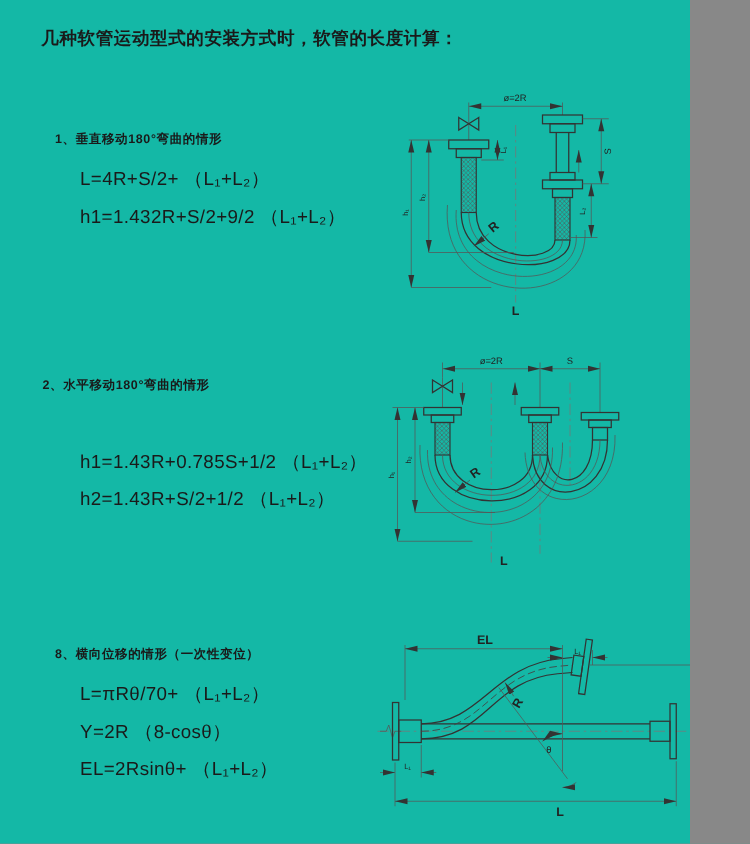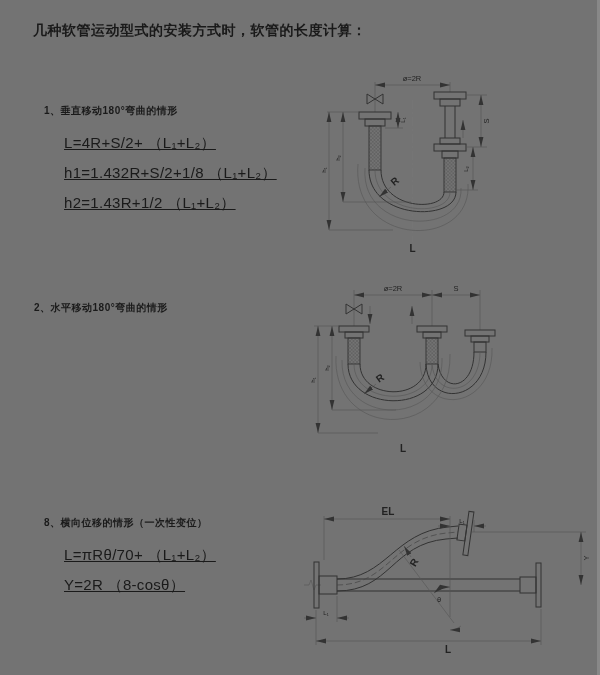--- a/index.html
+++ b/index.html
@@ -1,20 +1,20 @@
 <!DOCTYPE html>
 <html><head>
 <meta charset="utf-8">
 <style>
   html,body{margin:0;padding:0;background:#888;}
-  #page{position:relative;width:597px;height:675px;background:#737373;overflow:hidden;
+  #page{position:relative;width:552px;height:675px;background:#14b8a6;overflow:hidden;
         font-family:"Liberation Sans","DejaVu Sans",sans-serif;color:#1a1a1a;}
   .title{position:absolute;left:33px;top:22px;font-size:14px;font-weight:bold;letter-spacing:.5px;}
   .sec-heading{position:absolute;font-size:10px;font-weight:bold;letter-spacing:.5px;}
-  .formula{position:absolute;font-size:15px;font-weight:400;letter-spacing:.3px;text-decoration:underline;}
+  .formula{position:absolute;font-size:15px;font-weight:400;letter-spacing:.3px;}
   .diag{position:absolute;}
   svg .pp{fill:none;stroke:#333;stroke-width:1;}
   svg .th{fill:none;stroke:#555;stroke-width:.6;}
   svg .dim{fill:none;stroke:#555;stroke-width:.6;}
   svg .cl{fill:none;stroke:#777;stroke-width:.6;stroke-dasharray:9 3 2 3;}
   svg .hd{fill:none;stroke:#444;stroke-width:.7;stroke-dasharray:6 3;}
   svg .hz{fill:url(#hx);stroke:#333;stroke-width:.9;}
   svg text{font-family:"Liberation Sans","DejaVu Sans",sans-serif;fill:#222;}
   .lb6{font-size:6px;} .lb7{font-size:7.5px;} .lb9{font-size:10px;font-weight:bold;}
 </style>
@@ -34,22 +34,21 @@
       <pattern id="hx" patternUnits="userSpaceOnUse" width="3.5" height="3.5">
         <path d="M0,3.5 L3.5,0 M0,0 L3.5,3.5" stroke="#555" stroke-width="0.45"></path>
       </pattern>
     </defs>
   </svg>
 
   <div class="title">几种软管运动型式的安装方式时，软管的长度计算：</div>
 
   <div class="sec-heading" style="left:44px;top:104px;">1、垂直移动180°弯曲的情形</div>
   <div class="formula" style="left:64px;top:134px;">L=4R+S/2+ （L₁+L₂）</div>
-  <div class="formula" style="left:64px;top:164px;">h1=1.432R+S/2+1/8 （L₁+L₂）</div>
-  <div class="formula" style="left:64px;top:194px;">h2=1.43R+1/2 （L₁+L₂）</div>
+  <div class="formula" style="left:64px;top:164px;">h1=1.432R+S/2+9/2 （L₁+L₂）</div>
 
   <svg class="diag" style="left:315px;top:70px;" width="275" height="190" viewBox="0 0 275 190">
     <g>
       <line class="th" x1="60" y1="12" x2="60" y2="22"></line>
       <line class="th" x1="135" y1="12" x2="135" y2="22"></line>
       <line class="dim" x1="60" y1="15" x2="135" y2="15" marker-start="url(#arS)" marker-end="url(#arE)"></line>
       <text x="97" y="11" text-anchor="middle" class="lb7">ø=2R</text>
     </g>
     <g>
       <line class="th" x1="60" y1="22" x2="60" y2="42"></line>
@@ -109,20 +108,22 @@
       <text transform="translate(11,100) rotate(-90)" text-anchor="middle" class="lb6">h₁</text>
     </g>
     <g>
       <line class="dim" x1="76" y1="117" x2="64" y2="127" marker-end="url(#arE)"></line>
       <text transform="translate(82,114) rotate(-40)" text-anchor="middle" class="lb9">R</text>
     </g>
     <text x="97.5" y="182" text-anchor="middle" class="lb9">L</text>
   </svg>
 
   <div class="sec-heading" style="left:34px;top:301px;">2、水平移动180°弯曲的情形</div>
+  <div class="formula" style="left:64px;top:360px;">h1=1.43R+0.785S+1/2 （L₁+L₂）</div>
+  <div class="formula" style="left:64px;top:390px;">h2=1.43R+S/2+1/2 （L₁+L₂）</div>
 
   <svg class="diag" style="left:308px;top:278px;" width="290" height="185" viewBox="0 0 290 185">
     <g>
       <line class="th" x1="46" y1="12" x2="46" y2="24"></line>
       <line class="th" x1="124" y1="12" x2="124" y2="48"></line>
       <line class="th" x1="172" y1="12" x2="172" y2="52"></line>
       <line class="dim" x1="46" y1="17" x2="124" y2="17" marker-start="url(#arS)" marker-end="url(#arE)"></line>
       <text x="85" y="13" text-anchor="middle" class="lb7">ø=2R</text>
     </g>
     <g>
@@ -180,20 +181,21 @@
     <g>
       <line class="dim" x1="68" y1="106" x2="56" y2="116" marker-end="url(#arE)"></line>
       <text transform="translate(74,103) rotate(-35)" text-anchor="middle" class="lb9">R</text>
     </g>
     <text x="95" y="174" text-anchor="middle" class="lb9">L</text>
   </svg>
 
   <div class="sec-heading" style="left:44px;top:516px;">8、横向位移的情形（一次性变位）</div>
   <div class="formula" style="left:64px;top:546px;">L=πRθ/70+ （L₁+L₂）</div>
   <div class="formula" style="left:64px;top:576px;">Y=2R （8-cosθ）</div>
+  <div class="formula" style="left:64px;top:606px;">EL=2Rsinθ+ （L₁+L₂）</div>
 
   <svg class="diag" style="left:298px;top:500px;" width="300" height="155" viewBox="0 0 300 155">
     <g>
       <line class="cl" x1="4" y1="85" x2="290" y2="85"></line>
       <path class="th" d="M6,85 l5,0 l2,-5 l3,10 l2,-5 l5,0"></path>
     </g>
     <g>
       <rect class="pp" x="16" y="62" width="5" height="46"></rect>
       <rect class="pp" x="21" y="76" width="18" height="18"></rect>
     </g>

